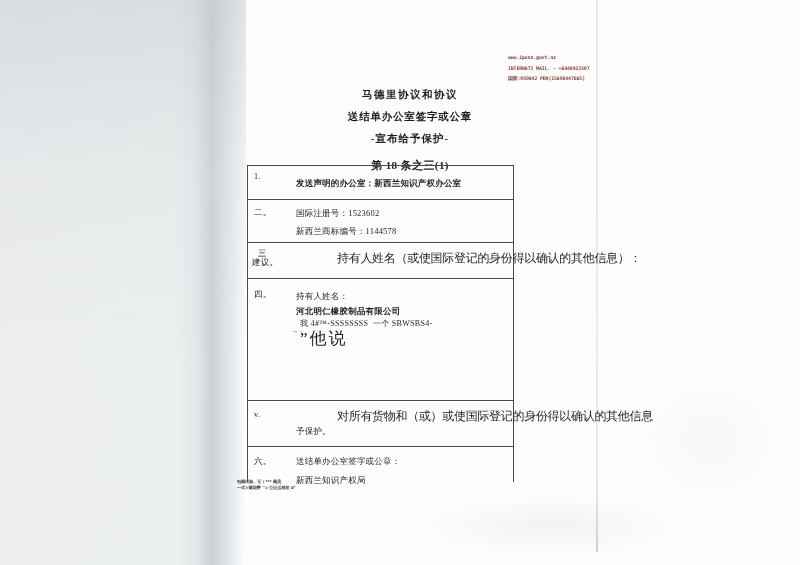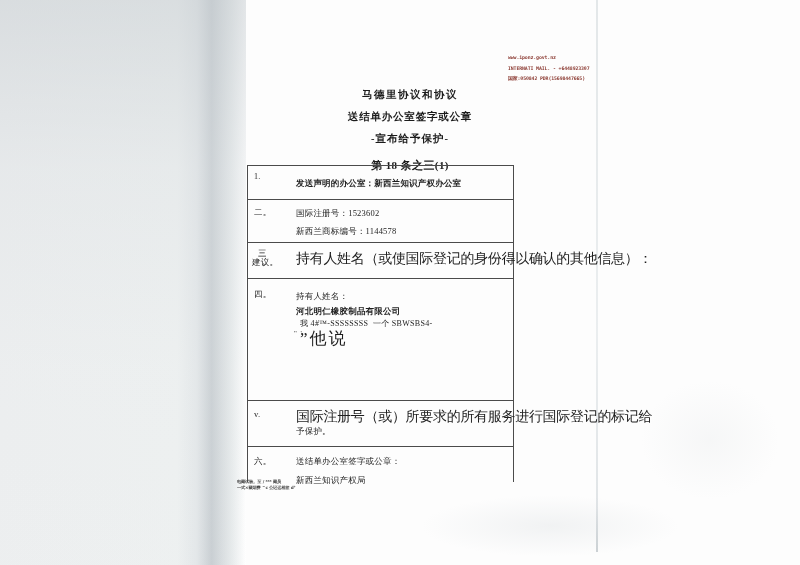--- a/index.html
+++ b/index.html
@@ -54,21 +54,21 @@
     position:absolute;left:247px;top:165px;width:265px;height:316px;
     border-left:1px solid #4b4b4b;border-right:1px solid #4b4b4b;border-top:1px solid #4b4b4b;
     color:#1e1e1e;
   }
   .hline{position:absolute;left:-1px;width:267px;height:1px;background:#4b4b4b;}
   .hl1{top:33px}.hl2{top:76px}.hl3{top:112px}.hl4{top:234px}.hl5{top:280px}
   .cell{position:absolute;font-size:8.5px;white-space:nowrap;letter-spacing:0.2px;}
   .lab{left:6px;}
   .con{left:48px;}
   .bold{font-weight:bold;}
-  .narrow{font-size:14px;letter-spacing:-0.3px;}
+  .narrow{font-size:12px;letter-spacing:-0.3px;margin-left:41px;}
   .r1l{top:6px;font-size:8px;}
   .r1t{top:12px;text-align:right;}
   .r2l{top:41px;}
   .r2a{top:34px;margin-top:8px;}
   .r2b{top:60px;}
   .r3la{top:82px;left:10px;}
   .r3lb{top:91px;left:4px;text-align:center;}
   .r3a{top:84px;}
   .r3b{top:114px;margin-top:26px;}
   .r4l{top:123px;}
@@ -133,21 +133,21 @@
     <div class="cell con r3a narrow">持有人姓名（或使国际登记的身份得以确认的其他信息）：</div>
     <div class="cell con r3b bold">河北明仁橡胶制品有限公司</div>
 
     <div class="cell lab r4l">四。</div>
     <div class="cell con r4h">持有人姓名：</div>
     <div class="cell mark-line">我 4#™-SSSSSSSS  一个 SBWSBS4-</div>
     <div class="mark-q-small">" '</div>
     <div class="mark-q-big">”他说</div>
 
     <div class="cell lab r5l">v.</div>
-    <div class="cell con r5a narrow">国际注册号（或）所要求的所有服务进行国际登记的标记给</div>
+    <div class="cell con r5a narrow">对所有货物和（或）或使国际登记的身份得以确认的其他信息</div>
     <div class="cell con r5b">予保护。</div>
 
     <div class="cell lab r6l">六。</div>
     <div class="cell con r6a">送结单办公室签字或公章：</div>
     <div class="cell con r6b">新西兰知识产权局</div>
   </div>
 
   <div class="footnote">
     <div>电藏试验。至 / *** 藏员</div>
     <div>一式×藏烟费 ^c 公记运相签 d°</div>

